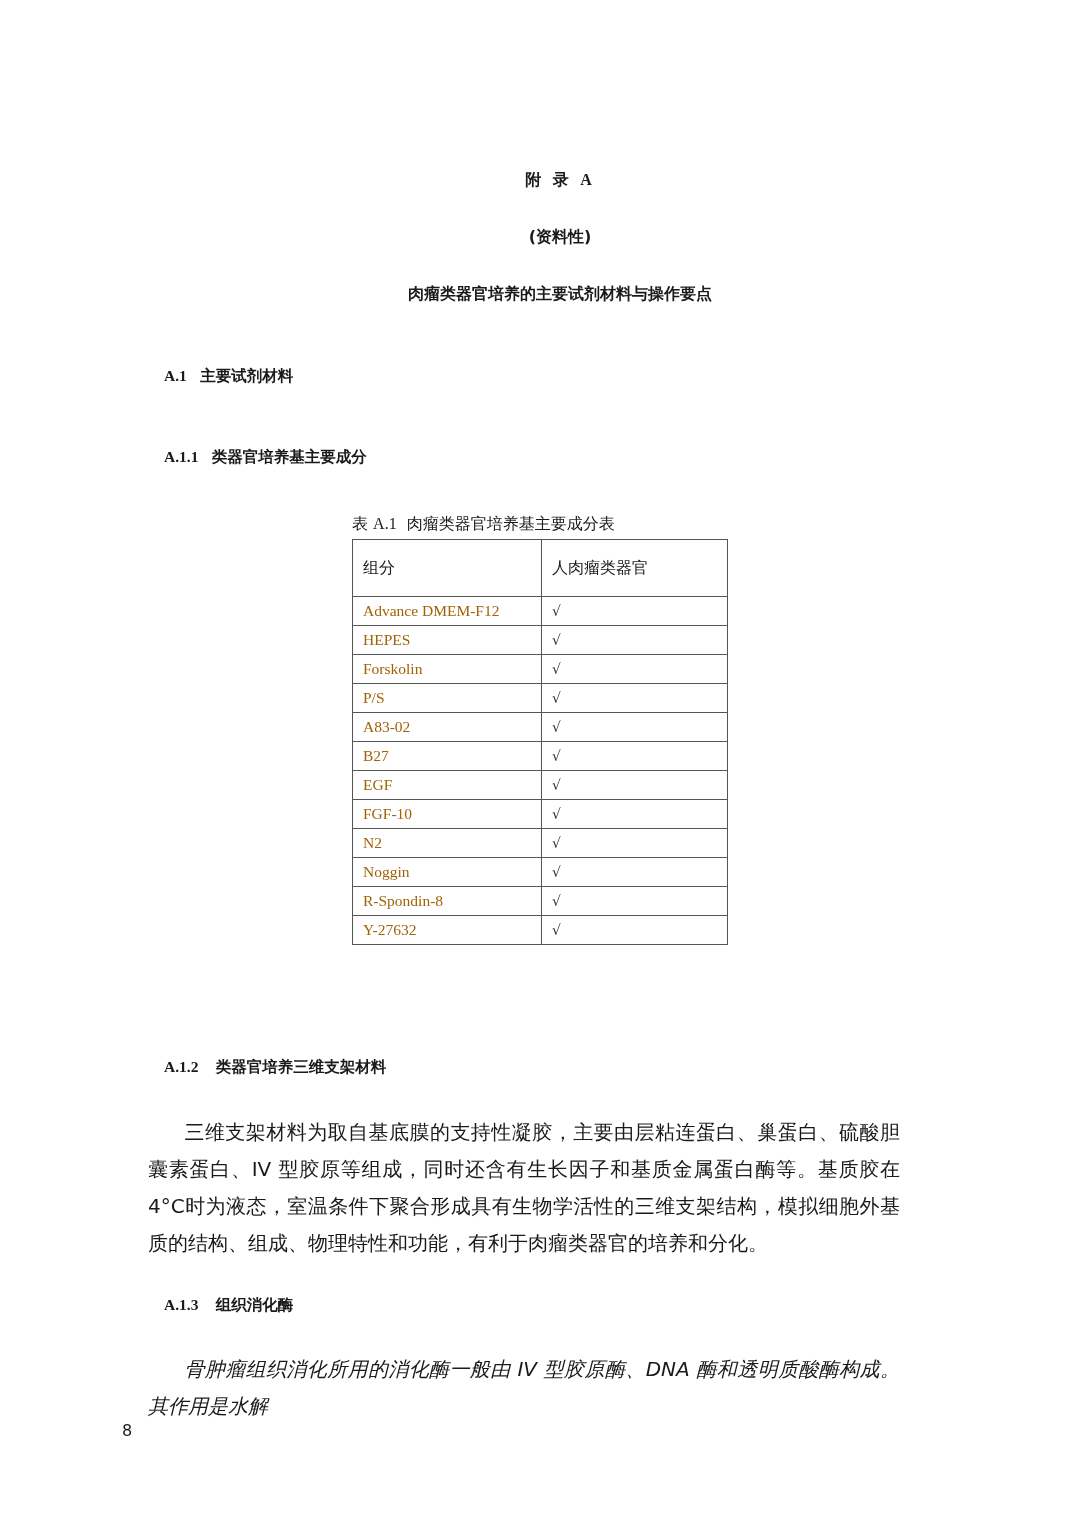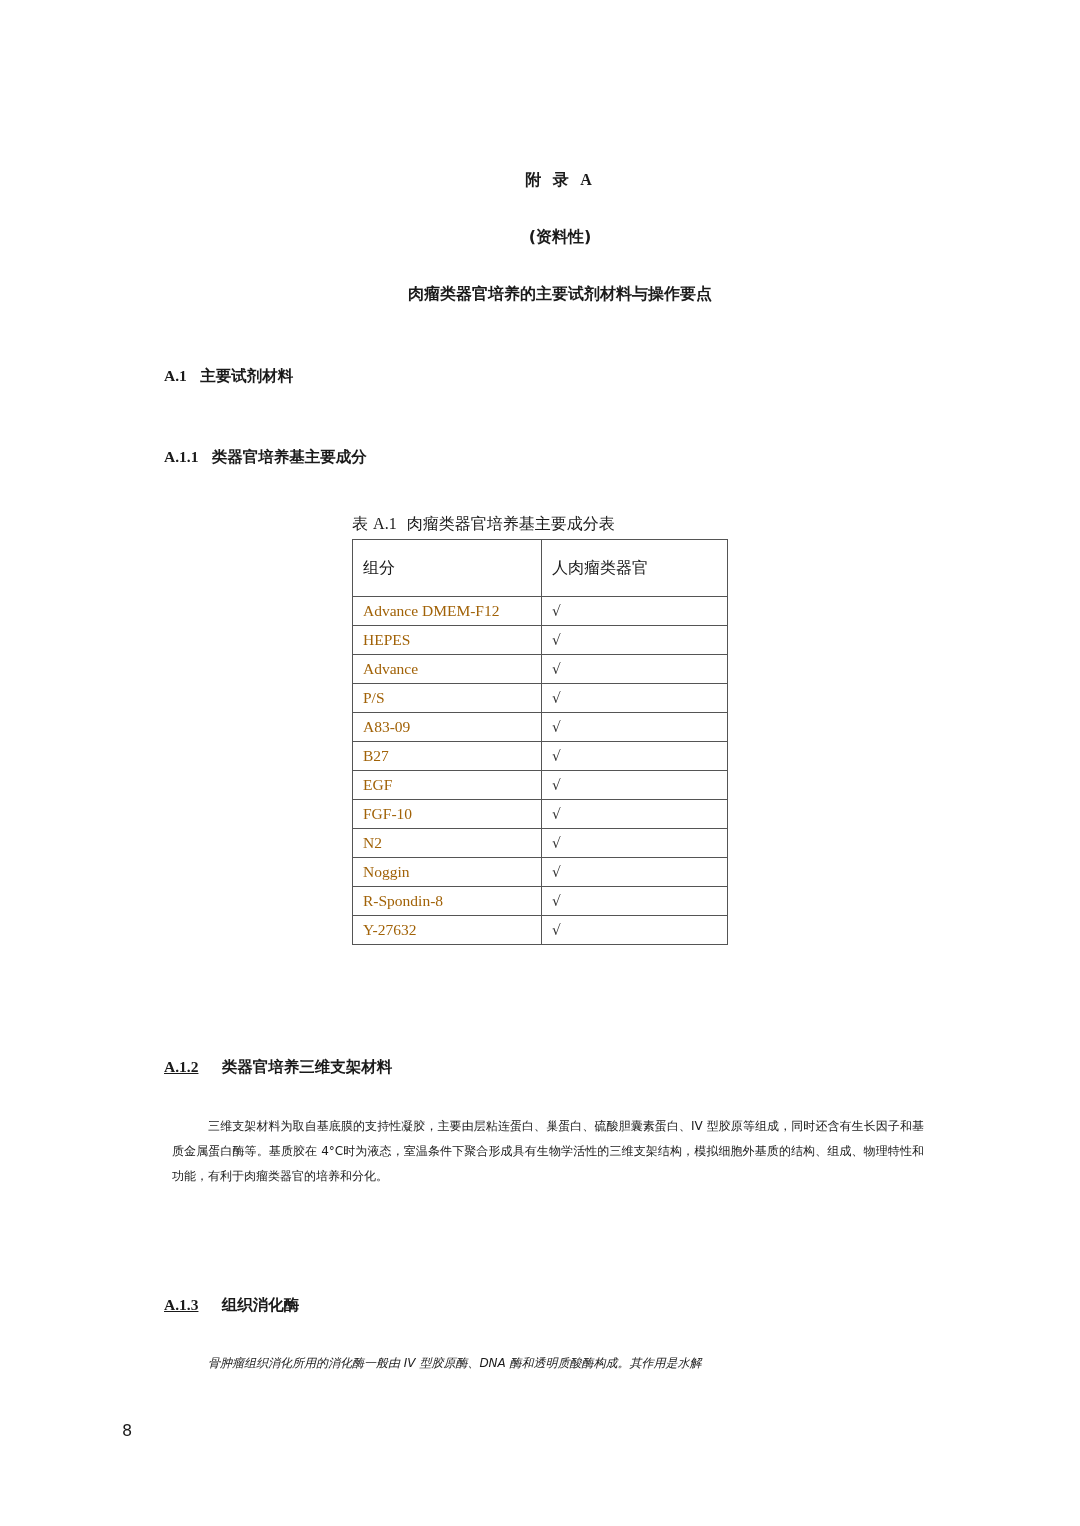--- a/index.html
+++ b/index.html
@@ -5,30 +5,30 @@
     html, body { margin: 0; padding: 0; background: #ffffff; }
     body { width: 1080px; height: 1526px; position: relative; overflow: hidden; color: #1a1a1a; font-family: "DejaVu Sans", sans-serif; }
     .abs { position: absolute; text-align: center; }
     .center { left: 0; width: 1120px; text-align: center; }
     .title-main { top: 170px; font-size: 16px; font-weight: bold; letter-spacing: 3px; }
     .title-main .latin { font-family: "Liberation Serif", serif; }
     .title-sub { top: 227px; font-size: 16px; font-weight: bold; }
     .title-doc { top: 284px; font-size: 16px; font-weight: bold; }
     .heading { left: 164px; font-size: 15.5px; font-weight: bold; white-space: nowrap; }
     .heading .num { font-family: "Liberation Serif", serif; font-weight: bold; margin-right: 8px; }
-    .heading .num.wide { margin-right: 18px; text-decoration: underline; }
+    .heading .num.wide { margin-right: 12px; }
     .table-caption { top: 514px; left: 352px; width: 395px; text-align: left; font-size: 16px; white-space: nowrap; }
     .table-caption .latin { font-family: "Liberation Serif", serif; }
     table.comp { position: absolute; left: 352px; top: 539px; width: 376px; border-collapse: collapse; }
     table.comp td, table.comp th { border: 1.3px solid #555; padding: 0 0 0 10px; text-align: left; font-weight: normal; }
     table.comp th { height: 56px; font-size: 16px; }
     table.comp td { height: 28px; font-size: 15.5px; font-family: "Liberation Serif", serif; color: #a16207; }
     table.comp .c1 { width: 178px; }
     table.comp td.check { font-family: "DejaVu Sans", sans-serif; font-size: 14px; color: #333; }
-    .para { left: 172px; width: 752px; font-size: 12px; line-height: 25px; text-align: justify; }
+    .para { left: 148px; width: 752px; font-size: 20px; line-height: 37px; text-align: justify; }
     .para .indent { display: inline-block; width: 36px; }
     .page-num { left: 122px; top: 1421px; font-size: 16px; }
   </style>
 </head>
 <body>
 
 <div class="abs center title-main">
   <span>附 录</span>
   <span class="latin">A</span>
 </div>
@@ -61,29 +61,29 @@
   <tbody>
     <tr>
         <td>Advance DMEM-F12</td>
         <td class="check">√</td>
       </tr>
     <tr>
         <td>HEPES</td>
         <td class="check">√</td>
       </tr>
     <tr>
-        <td>Advance</td>
+        <td>Forskolin</td>
         <td class="check">√</td>
       </tr>
     <tr>
         <td>P/S</td>
         <td class="check">√</td>
       </tr>
     <tr>
-        <td>A83-09</td>
+        <td>A83-02</td>
         <td class="check">√</td>
       </tr>
     <tr>
         <td>B27</td>
         <td class="check">√</td>
       </tr>
     <tr>
         <td>EGF</td>
         <td class="check">√</td>
       </tr>

